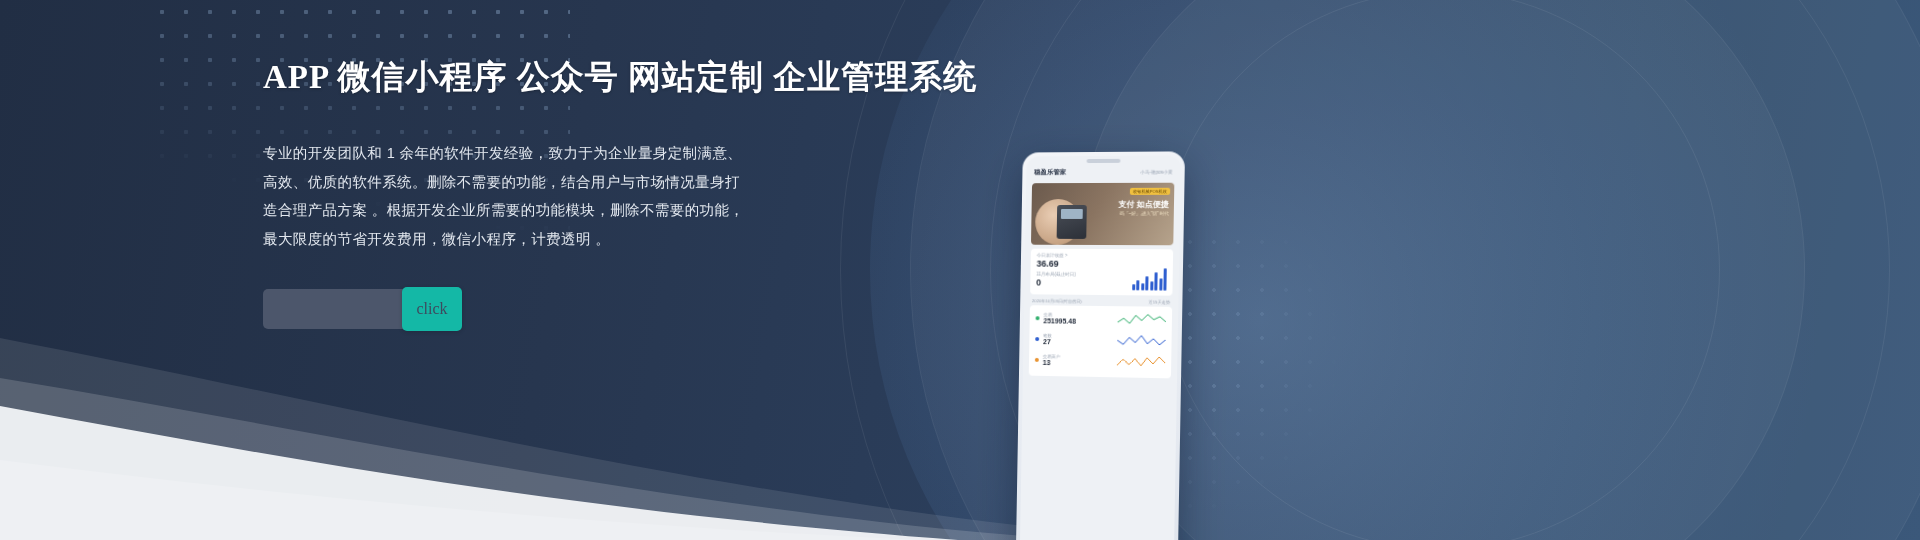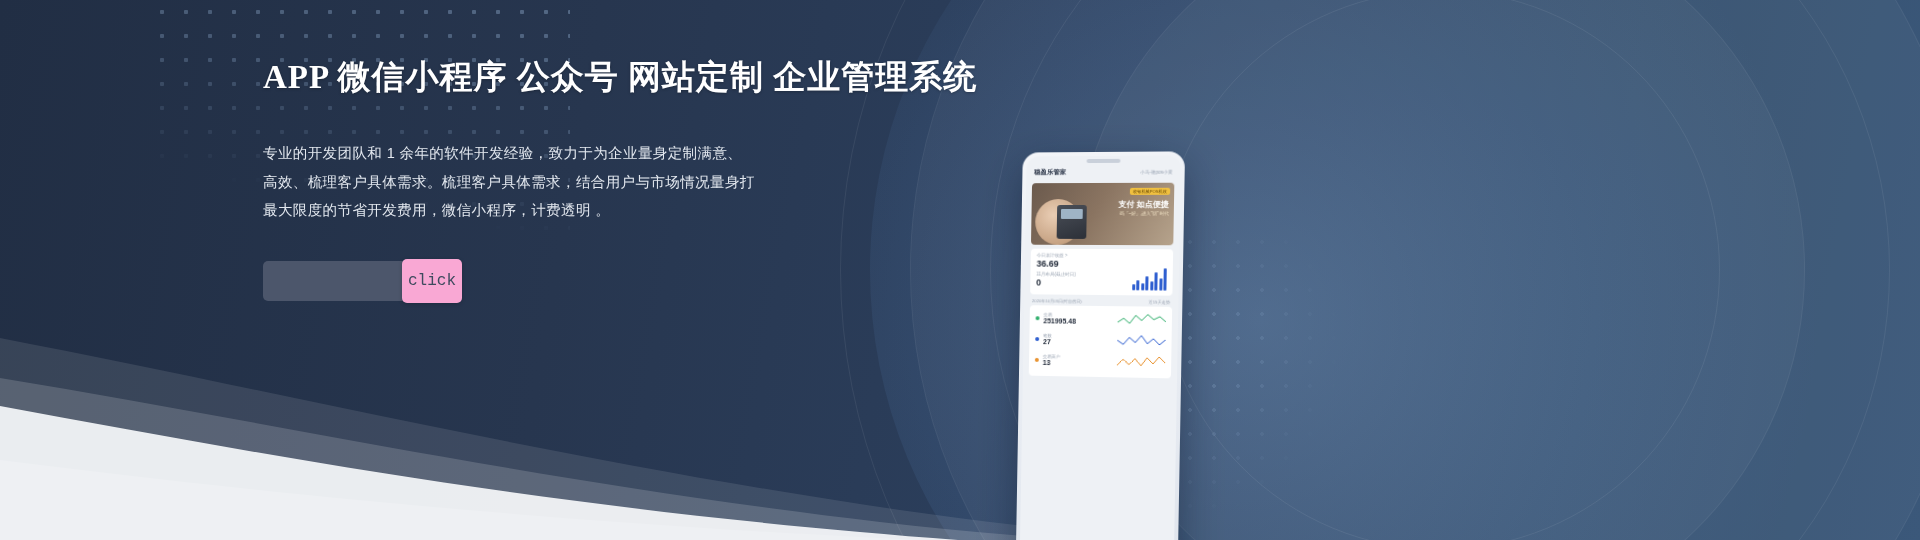--- a/index.html
+++ b/index.html
@@ -76,23 +76,23 @@
   .cta { margin-top:36px; position:relative; width:198px; height:40px; }
   .cta-field {
     position:absolute; left:0; top:0; width:198px; height:40px;
     background:#4c566b; border-radius:5px; border:none; outline:none;
     color:#dfe4ec; font-size:13px; padding:0 12px;
     font-family:"Liberation Sans", sans-serif;
   }
   .cta-field::placeholder { color:#8d97a8; }
   .cta-btn {
     position:absolute; left:139px; top:-2px; width:60px; height:44px;
-    background:#f9a8d4; border:none; border-radius:5px;
+    background:#14b8a6; border:none; border-radius:5px;
     color:#3e4a5e; font-size:16px; cursor:pointer;
-    font-family:Liberation Mono, monospace;
+    font-family:Liberation Serif, serif;
     box-shadow:0 1px 4px rgba(0,0,0,.18);
   }
 
   
   .phone {
     position:absolute; left:1018px; top:152px; width:163px; height:420px;
     background:linear-gradient(160deg,#f3f5f8 0%,#e9edf3 50%,#dfe4ec 100%);
     border-radius:16px 16px 0 0;
     box-shadow:0 14px 40px rgba(10,20,40,.45);
     transform:perspective(900px) rotateY(-6deg) rotateZ(1deg);
@@ -156,21 +156,22 @@
     <path d="M0,168 C280,214 540,272 880,312 C1160,344 1520,356 1920,344 L1920,330 L0,330 Z" fill="#ffffff" opacity="0.16"></path>
     <path d="M0,196 C260,244 520,292 860,322 C1150,348 1530,360 1920,352 L1920,330 L0,330 Z" fill="#f2f4f7" opacity="0.95"></path>
     <path d="M0,250 C240,280 520,310 880,328 C1200,344 1560,344 1920,330 L1920,330 L0,330 Z" fill="#eef0f3"></path>
   </svg>
 
   <div class="content">
     <h1 class="headline">APP 微信小程序 公众号 网站定制 企业管理系统</h1>
 
     <div class="para">
       <div class="line">专业的开发团队和 1 余年的软件开发经验，致力于为企业量身定制满意、</div>
-      <div class="line">高效、梳理客户具体需求。梳理客户具体需求，结合用户与市场情况量身打</div>
+      <div class="line">高效、优质的软件系统。删除不需要的功能，结合用户与市场情况量身打</div>
+      <div class="line">造合理产品方案 。根据开发企业所需要的功能模块，删除不需要的功能，</div>
       <div class="line">最大限度的节省开发费用，微信小程序，计费透明 。</div>
     </div>
 
     <div class="cta">
       <input class="cta-field" type="text" placeholder="" style="">
       <button class="cta-btn">click</button>
     </div>
   </div>
 
   <div class="phone">

